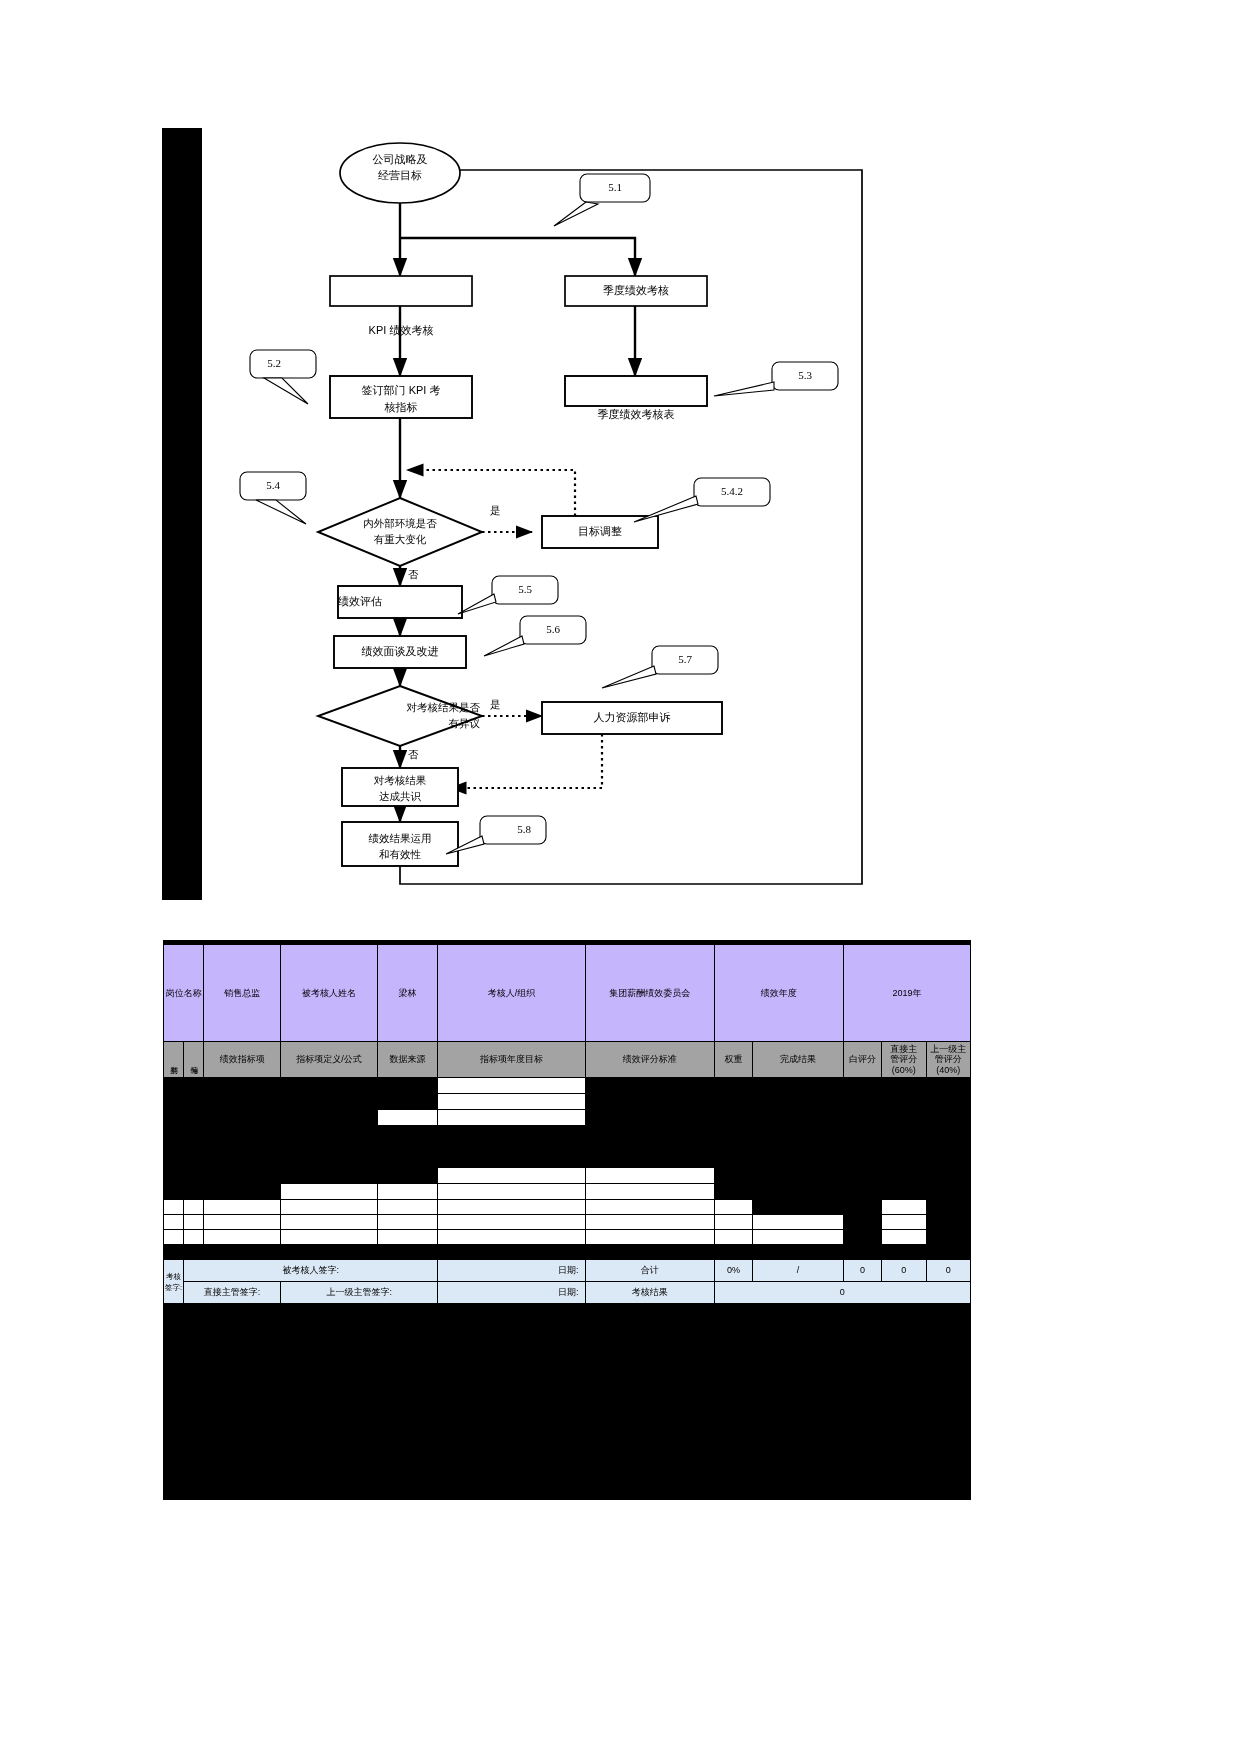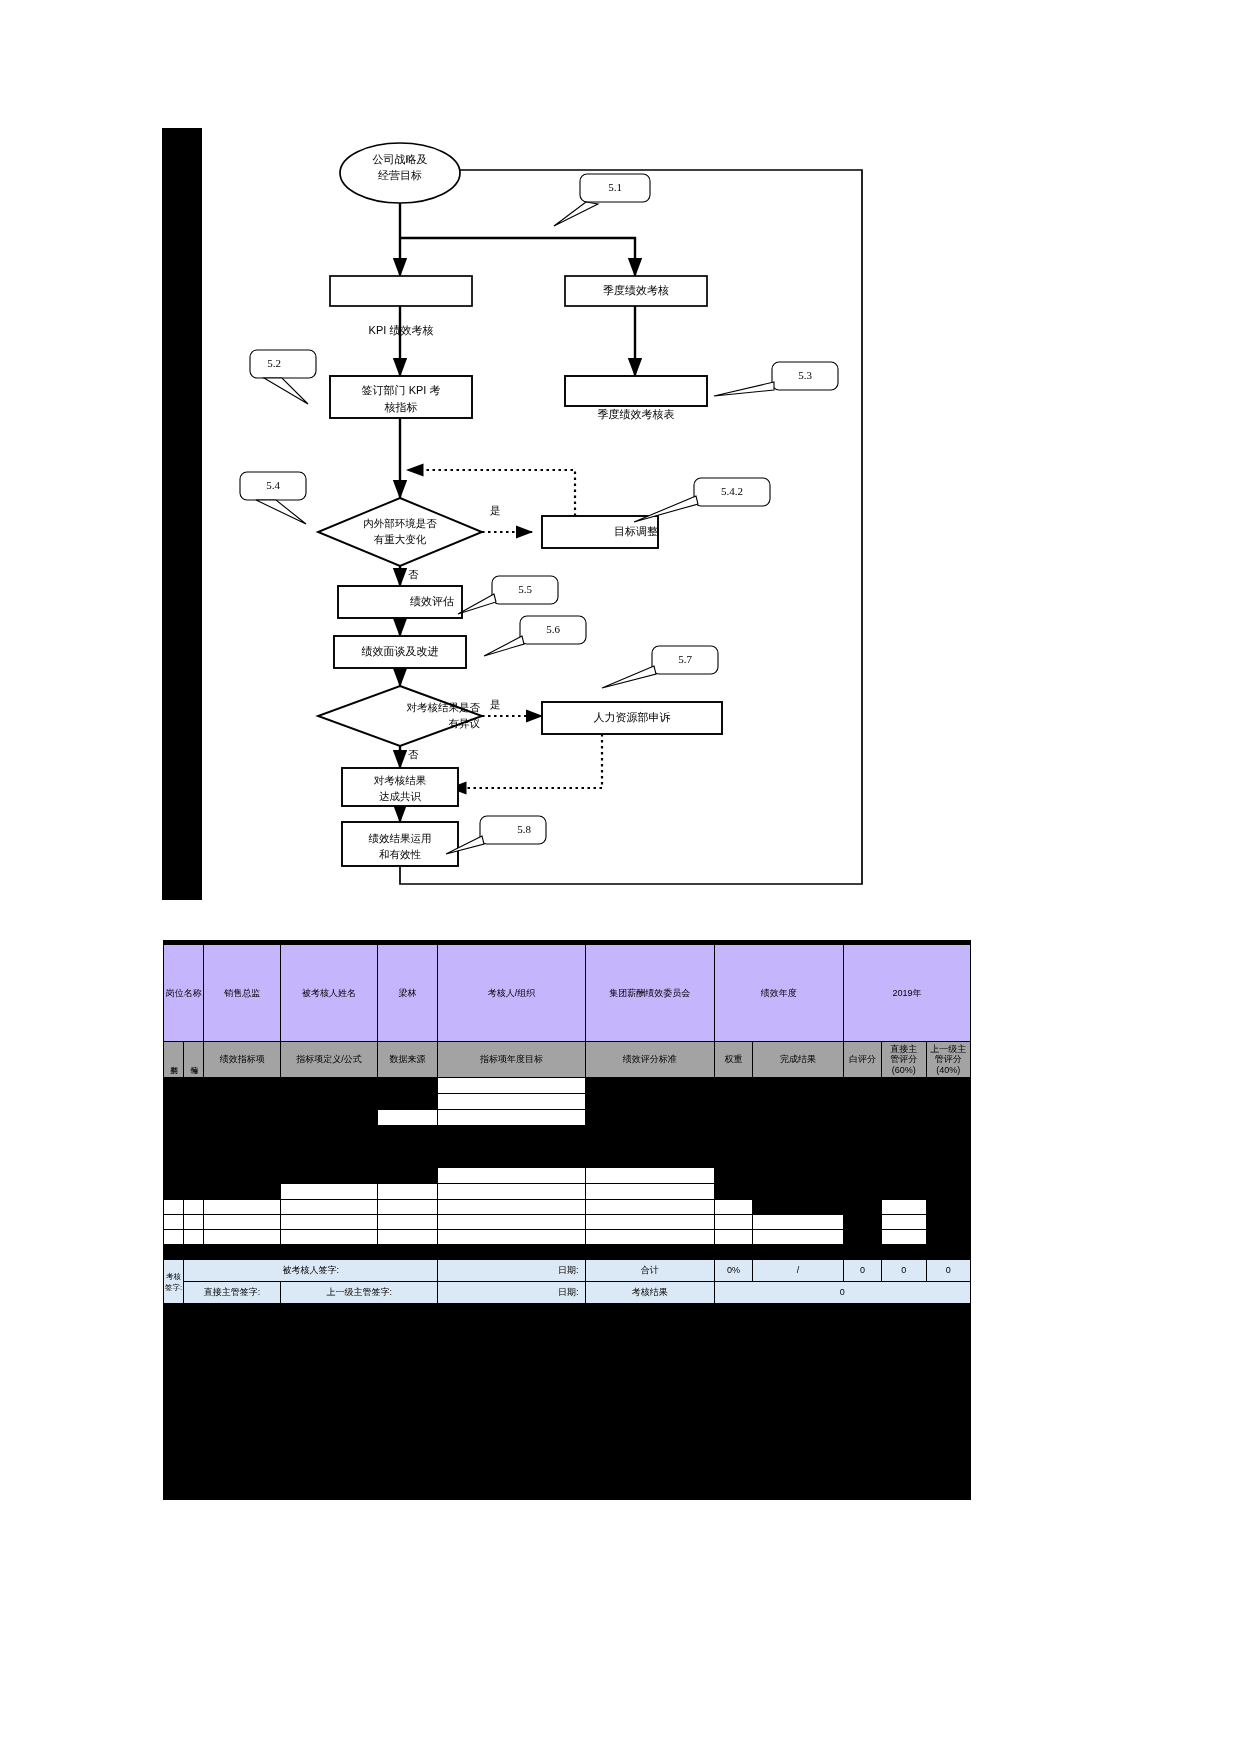--- a/index.html
+++ b/index.html
@@ -152,25 +152,25 @@
 
       <div style="position:absolute;left:363px;top:255px;width:142px;text-align:center;font-size:11px;margin-top:24px;">
         <span>季度绩效考核表</span>
       </div>
 
       <div style="position:absolute;left:118px;top:388px;width:160px;text-align:center;font-size:10.5px;line-height:1.5;">
         <div>内外部环境是否</div>
         <div>有重大变化</div>
       </div>
 
-      <div style="position:absolute;left:340px;top:396px;width:116px;text-align:center;font-size:11px;padding-left:36px;">
+      <div style="position:absolute;left:340px;top:396px;width:116px;text-align:center;font-size:11px;">
         <span>目标调整</span>
       </div>
 
-      <div style="position:absolute;left:136px;top:466px;width:116px;text-align:right;font-size:11px;">
+      <div style="position:absolute;left:136px;top:466px;width:116px;text-align:left;font-size:11px;">
         <span>绩效评估</span>
       </div>
 
       <div style="position:absolute;left:132px;top:516px;width:132px;text-align:center;font-size:11px;">
         <span>绩效面谈及改进</span>
       </div>
 
       <div style="position:absolute;left:118px;top:572px;width:160px;text-align:right;font-size:10.5px;line-height:1.5;">
         <div>对考核结果是否</div>
         <div>有异议</div>

